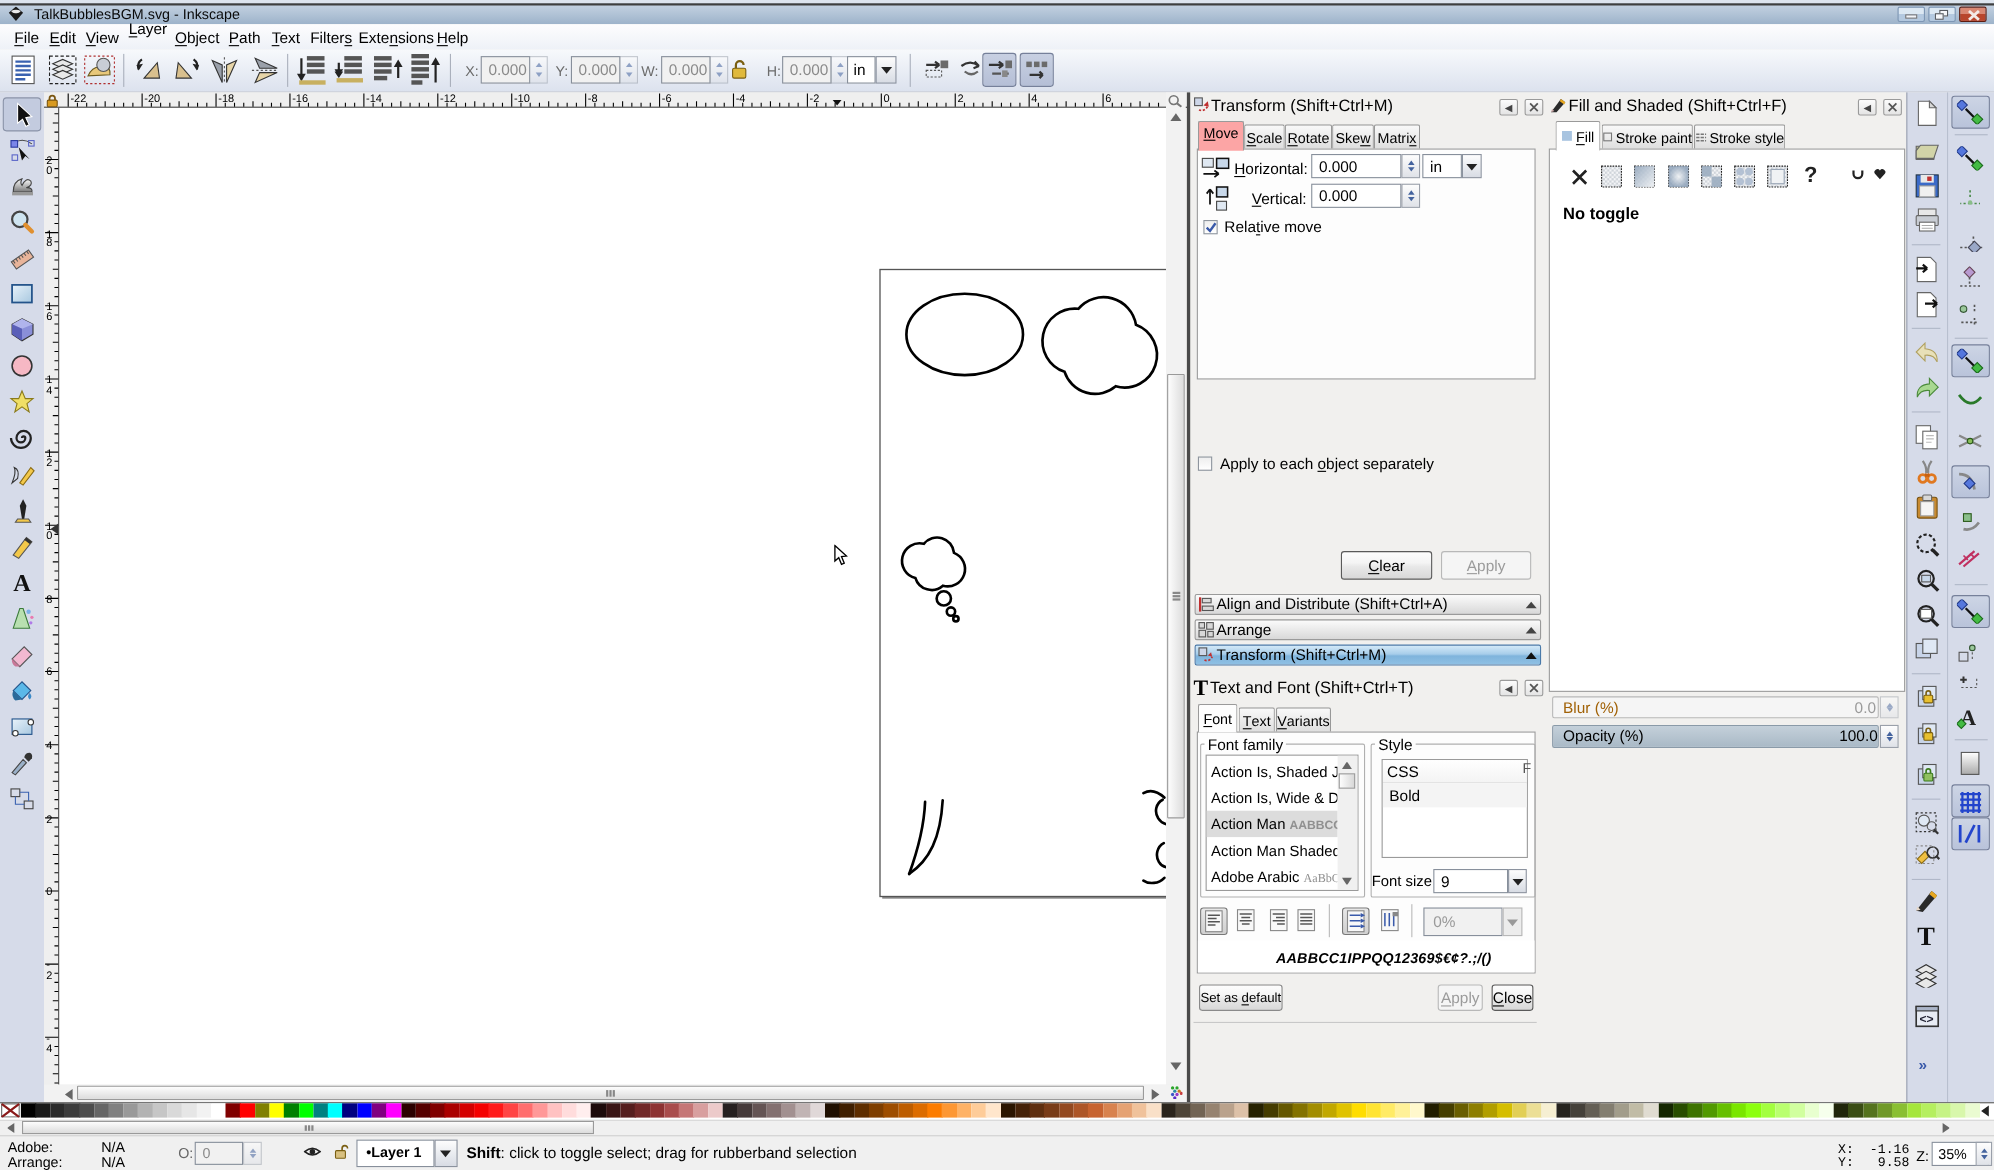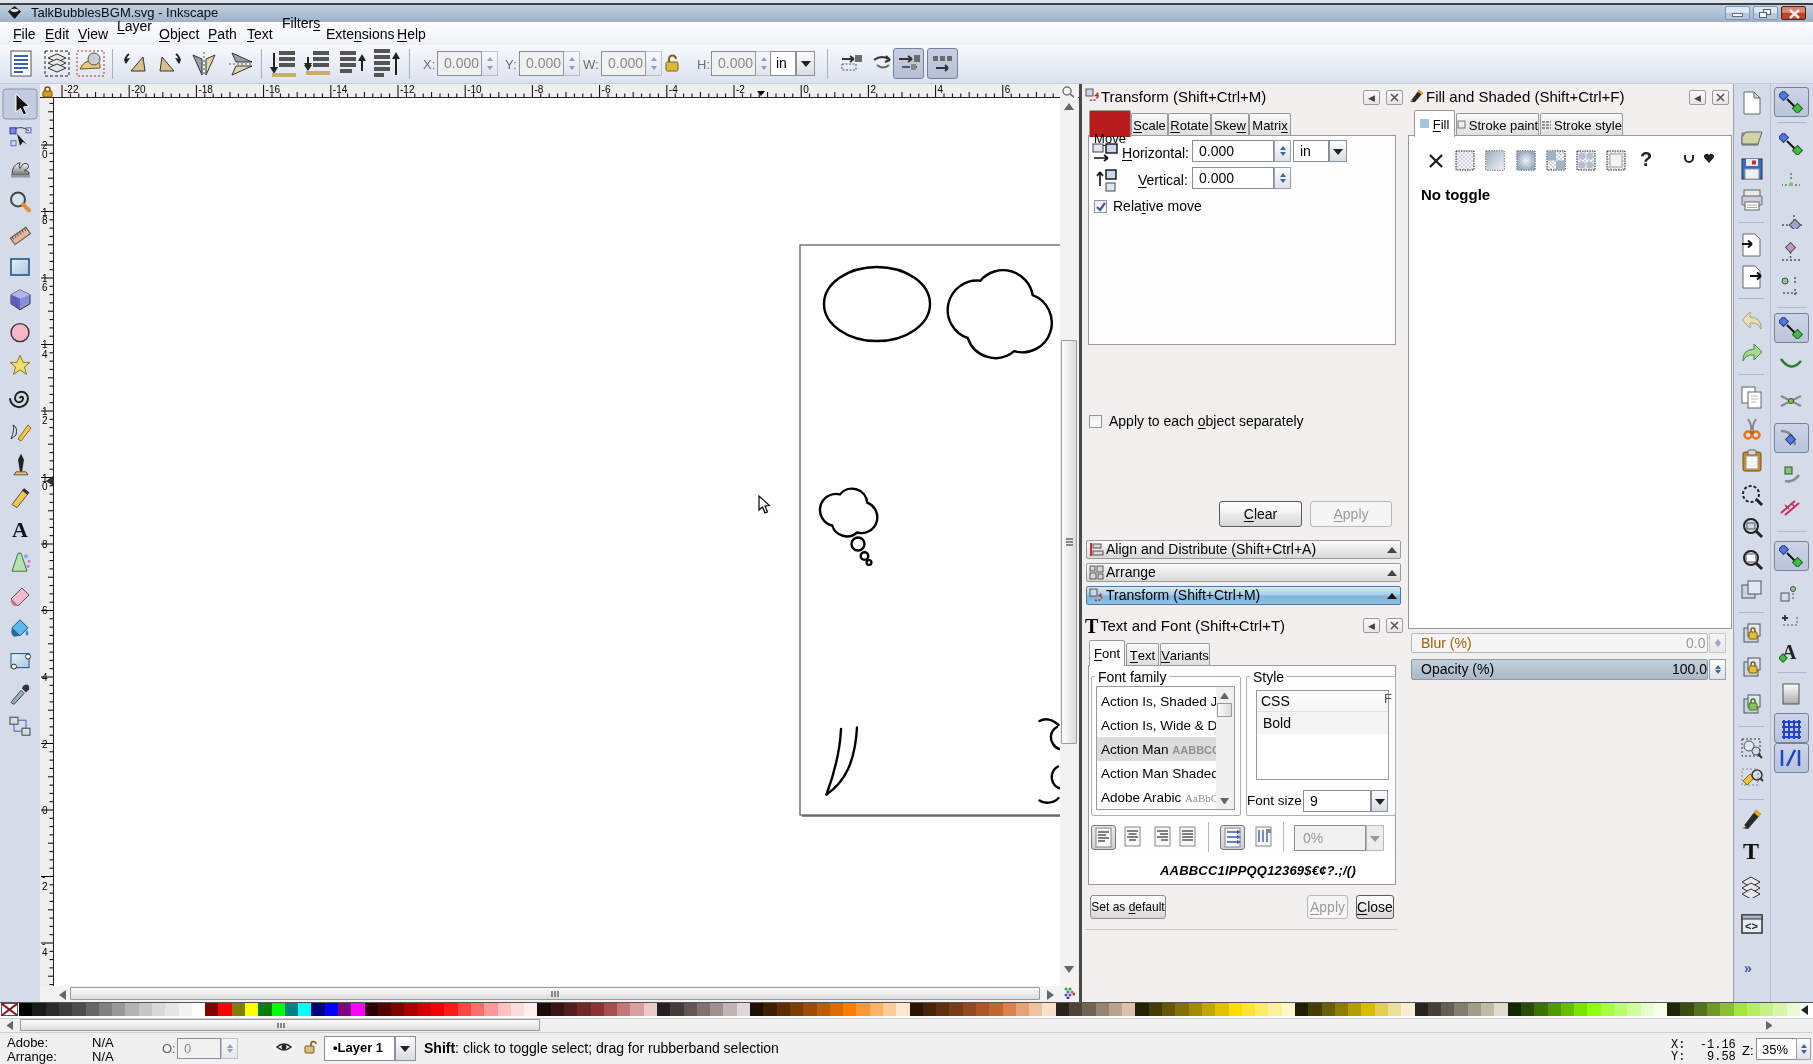--- a/index.html
+++ b/index.html
@@ -48,21 +48,21 @@
   </div>
 
 <div class="abs" style="left:0;top:22px;width:1813px;height:23px;background:linear-gradient(#fdfdfe,#eef1f7)"></div>
 <div class="abs" style="left:13px;top:26px;font-size:14px"><u>F</u>ile</div>
 <div class="abs" style="left:45px;top:26px;font-size:14px"><u>E</u>dit</div>
 <div class="abs" style="left:78px;top:26px;font-size:14px"><u>V</u>iew</div>
 <div class="abs" style="left:117px;top:18px;font-size:14px"><u>L</u>ayer</div>
 <div class="abs" style="left:159px;top:26px;font-size:14px"><u>O</u>bject</div>
 <div class="abs" style="left:208px;top:26px;font-size:14px"><u>P</u>ath</div>
 <div class="abs" style="left:247px;top:26px;font-size:14px"><u>T</u>ext</div>
-<div class="abs" style="left:282px;top:15px;font-size:14px">Filter<u>s</u></div>
+<div class="abs" style="left:282px;top:26px;font-size:14px">Filter<u>s</u></div>
 <div class="abs" style="left:326px;top:26px;font-size:14px">Exte<u>n</u>sions</div>
 <div class="abs" style="left:397px;top:26px;font-size:14px"><u>H</u>elp</div>
 <div class="abs" style="left:0;top:45px;width:1813px;height:39px;background:linear-gradient(#f7f9fc,#dce2ee);border-bottom:1px solid #c5cbd8"></div>
 <svg class="abs" style="left:8px;top:50px" width="26" height="28" viewBox="0 0 26 28">
     <rect x="3" y="1" width="20" height="25" fill="#fff" stroke="#555"></rect>
     <g stroke="#3a62b0" stroke-width="2.2">
       <path d="M6 6h14M6 10h14M6 14h14M6 18h14M6 22h9"></path>
     </g>
   </svg>
 <svg class="abs" style="left:44px;top:50px" width="27" height="28" viewBox="0 0 27 28">
@@ -631,21 +631,21 @@
     <path d="M13 4 l1 5 -5 -1z" fill="#c03030"></path>
   </svg>
 <div class="panelhead" style="left:1101px;top:88px">Transform (Shift+Ctrl+M)</div>
 <div class="phbtn" style="left:1363px;top:90px">◀</div>
 <div class="phbtn" style="left:1386px;top:90px">
     <svg width="9" height="9">
       <path d="M1 1 L8 8 M8 1 L1 8" stroke="#555" stroke-width="1.6"></path>
     </svg>
   </div>
 <div class="abs" style="left:1088px;top:135px;width:308px;height:210px;background:#fdfdfd;border:1px solid #9a9a9a;z-index:2"></div>
-<div class="abs" style="left:1089px;top:110px;width:42px;height:27px;background:#b91c1c;border:1px solid #9a9a9a;border-bottom:none;border-radius:2px 2px 0 0;z-index:3;text-align:center;font-size:13px;padding-top:20px"><u>M</u>ove</div>
+<div class="abs" style="left:1089px;top:110px;width:42px;height:27px;background:#fca5a5;border:1px solid #9a9a9a;border-bottom:none;border-radius:2px 2px 0 0;z-index:3;text-align:center;font-size:13px;padding-top:2px"><u>M</u>ove</div>
 <div class="tab" style="left:1131px;top:113px;width:37px;height:23px;font-size:13px;z-index:1"><u>S</u>cale</div>
 <div class="tab" style="left:1168px;top:113px;width:43px;height:23px;font-size:13px;z-index:1"><u>R</u>otate</div>
 <div class="tab" style="left:1211px;top:113px;width:38px;height:23px;font-size:13px;z-index:1">Ske<u>w</u></div>
 <div class="tab" style="left:1249px;top:113px;width:42px;height:23px;font-size:13px;z-index:1">Matri<u>x</u></div>
 <svg class="abs" style="left:1092px;top:142px;z-index:5" width="26" height="22" viewBox="0 0 26 22">
     <rect x="1" y="2" width="10" height="8" fill="#dfe8f2" stroke="#444"></rect>
     <rect x="14" y="2" width="11" height="9" fill="#c8d8ea" stroke="#111" stroke-width="1.4"></rect>
     <path d="M2 16 h14 m0 0 l-4 -3 m4 3 l-4 3" stroke="#111" stroke-width="1.6" fill="none"></path>
   </svg>
 <div class="abs" style="left:1122px;top:145px;font-size:14px;z-index:5"><u>H</u>orizontal:</div>

